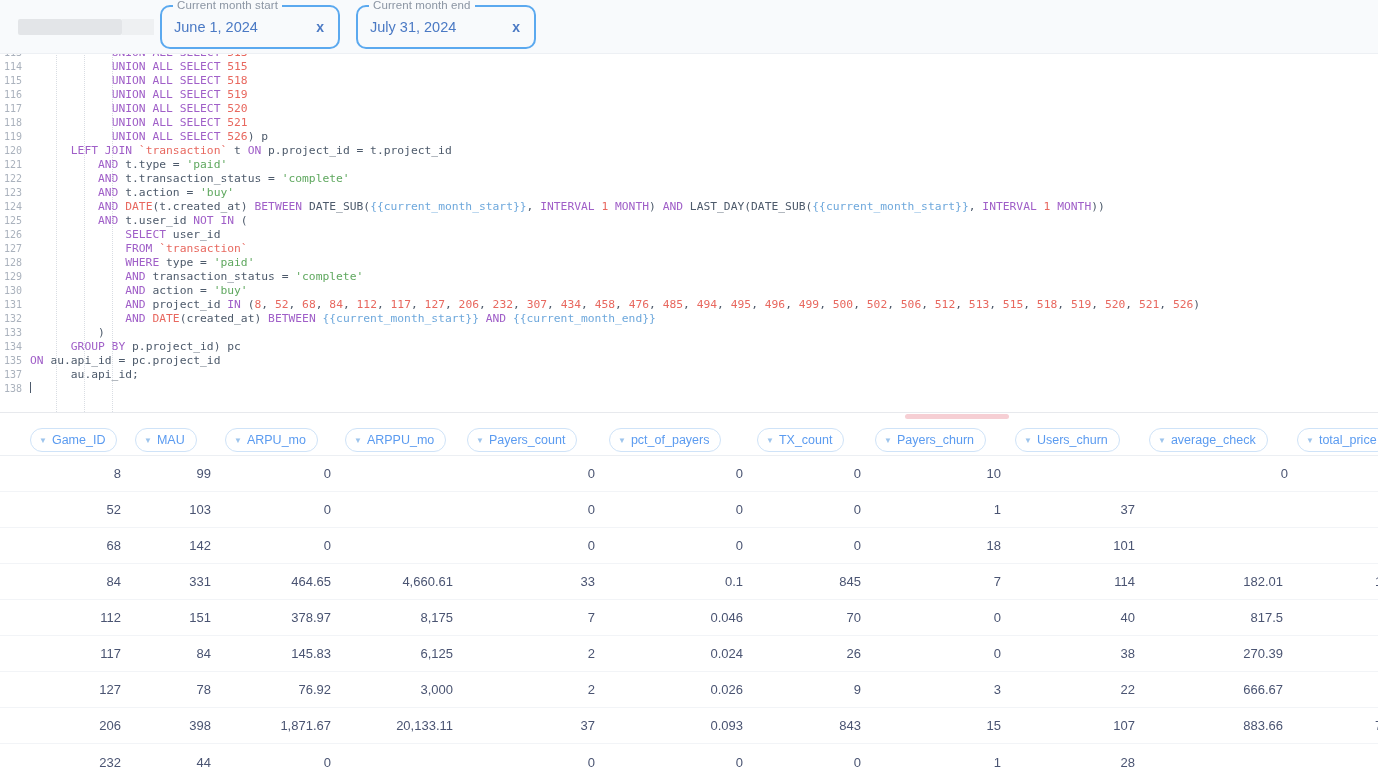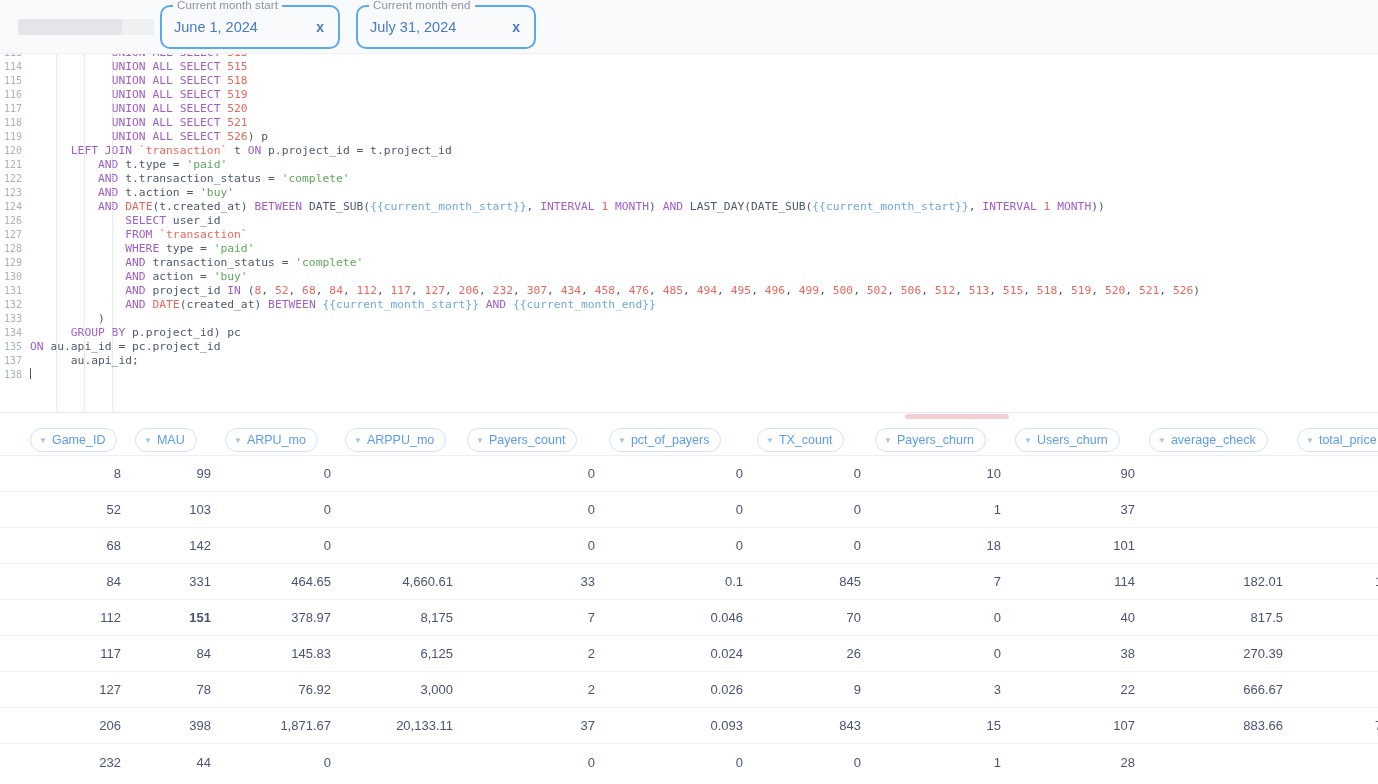--- a/index.html
+++ b/index.html
@@ -223,20 +223,21 @@
       <div class="code-line"><span class="ln">115</span><span class="code-text"><span class="plain">            </span><span class="kw">UNION ALL SELECT </span><span class="num">518</span></span></div>
       <div class="code-line"><span class="ln">116</span><span class="code-text"><span class="plain">            </span><span class="kw">UNION ALL SELECT </span><span class="num">519</span></span></div>
       <div class="code-line"><span class="ln">117</span><span class="code-text"><span class="plain">            </span><span class="kw">UNION ALL SELECT </span><span class="num">520</span></span></div>
       <div class="code-line"><span class="ln">118</span><span class="code-text"><span class="plain">            </span><span class="kw">UNION ALL SELECT </span><span class="num">521</span></span></div>
       <div class="code-line"><span class="ln">119</span><span class="code-text"><span class="plain">            </span><span class="kw">UNION ALL SELECT </span><span class="num">526</span><span class="plain">) p</span></span></div>
       <div class="code-line"><span class="ln">120</span><span class="code-text"><span class="plain">      </span><span class="kw">LEFT JOIN </span><span class="tbl">`transaction`</span><span class="plain"> t </span><span class="kw">ON</span><span class="plain"> p.project_id = t.project_id</span></span></div>
       <div class="code-line"><span class="ln">121</span><span class="code-text"><span class="plain">          </span><span class="kw">AND</span><span class="plain"> t.type = </span><span class="str">'paid'</span></span></div>
       <div class="code-line"><span class="ln">122</span><span class="code-text"><span class="plain">          </span><span class="kw">AND</span><span class="plain"> t.transaction_status = </span><span class="str">'complete'</span></span></div>
       <div class="code-line"><span class="ln">123</span><span class="code-text"><span class="plain">          </span><span class="kw">AND</span><span class="plain"> t.action = </span><span class="str">'buy'</span></span></div>
       <div class="code-line"><span class="ln">124</span><span class="code-text"><span class="plain">          </span><span class="kw">AND </span><span class="fn">DATE</span><span class="plain">(t.created_at) </span><span class="kw">BETWEEN </span><span class="plain">DATE_SUB</span><span class="plain">(</span><span class="var">{{current_month_start}}</span><span class="plain">, </span><span class="kw">INTERVAL </span><span class="num">1</span><span class="kw"> MONTH</span><span class="plain">) </span><span class="kw">AND </span><span class="plain">LAST_DAY(DATE_SUB(</span><span class="var">{{current_month_start}}</span><span class="plain">, </span><span class="kw">INTERVAL </span><span class="num">1</span><span class="kw"> MONTH</span><span class="plain">))</span></span></div>
+      <div class="code-line"><span class="ln">125</span><span class="code-text"><span class="plain">          </span><span class="kw">AND</span><span class="plain"> t.user_id </span><span class="kw">NOT IN</span><span class="plain"> (</span></span></div>
       <div class="code-line"><span class="ln">126</span><span class="code-text"><span class="plain">              </span><span class="kw">SELECT</span><span class="plain"> user_id</span></span></div>
       <div class="code-line"><span class="ln">127</span><span class="code-text"><span class="plain">              </span><span class="kw">FROM </span><span class="tbl">`transaction`</span></span></div>
       <div class="code-line"><span class="ln">128</span><span class="code-text"><span class="plain">              </span><span class="kw">WHERE</span><span class="plain"> type = </span><span class="str">'paid'</span></span></div>
       <div class="code-line"><span class="ln">129</span><span class="code-text"><span class="plain">              </span><span class="kw">AND</span><span class="plain"> transaction_status = </span><span class="str">'complete'</span></span></div>
       <div class="code-line"><span class="ln">130</span><span class="code-text"><span class="plain">              </span><span class="kw">AND</span><span class="plain"> action = </span><span class="str">'buy'</span></span></div>
       <div class="code-line"><span class="ln">131</span><span class="code-text"><span class="plain">              </span><span class="kw">AND</span><span class="plain"> project_id </span><span class="kw">IN</span><span class="plain"> (</span><span class="num">8</span><span class="plain">, </span><span class="num">52</span><span class="plain">, </span><span class="num">68</span><span class="plain">, </span><span class="num">84</span><span class="plain">, </span><span class="num">112</span><span class="plain">, </span><span class="num">117</span><span class="plain">, </span><span class="num">127</span><span class="plain">, </span><span class="num">206</span><span class="plain">, </span><span class="num">232</span><span class="plain">, </span><span class="num">307</span><span class="plain">, </span><span class="num">434</span><span class="plain">, </span><span class="num">458</span><span class="plain">, </span><span class="num">476</span><span class="plain">, </span><span class="num">485</span><span class="plain">, </span><span class="num">494</span><span class="plain">, </span><span class="num">495</span><span class="plain">, </span><span class="num">496</span><span class="plain">, </span><span class="num">499</span><span class="plain">, </span><span class="num">500</span><span class="plain">, </span><span class="num">502</span><span class="plain">, </span><span class="num">506</span><span class="plain">, </span><span class="num">512</span><span class="plain">, </span><span class="num">513</span><span class="plain">, </span><span class="num">515</span><span class="plain">, </span><span class="num">518</span><span class="plain">, </span><span class="num">519</span><span class="plain">, </span><span class="num">520</span><span class="plain">, </span><span class="num">521</span><span class="plain">, </span><span class="num">526</span><span class="plain">)</span></span></div>
       <div class="code-line"><span class="ln">132</span><span class="code-text"><span class="plain">              </span><span class="kw">AND </span><span class="fn">DATE</span><span class="plain">(created_at) </span><span class="kw">BETWEEN </span><span class="var">{{current_month_start}}</span><span class="plain"> </span><span class="kw">AND </span><span class="var">{{current_month_end}}</span></span></div>
       <div class="code-line"><span class="ln">133</span><span class="code-text"><span class="plain">          </span><span class="plain">)</span></span></div>
       <div class="code-line"><span class="ln">134</span><span class="code-text"><span class="plain">      </span><span class="kw">GROUP BY</span><span class="plain"> p.project_id) pc</span></span></div>
       <div class="code-line"><span class="ln">135</span><span class="code-text"><span class="kw">ON</span><span class="plain"> au.api_id = pc.project_id</span></span></div>
@@ -323,21 +324,20 @@
   <div id="table-body">
       <div class="trow">
         <div class="body-cell" style="width: 135px; min-width: 135px;">8</div>
         <div class="body-cell" style="width: 90px; min-width: 90px;">99</div>
         <div class="body-cell" style="width: 120px; min-width: 120px;">0</div>
         <div class="body-cell" style="width: 122px; min-width: 122px;"></div>
         <div class="body-cell" style="width: 142px; min-width: 142px;">0</div>
         <div class="body-cell" style="width: 148px; min-width: 148px;">0</div>
         <div class="body-cell" style="width: 118px; min-width: 118px;">0</div>
         <div class="body-cell" style="width: 140px; min-width: 140px;">10</div>
-        <div class="body-cell" style="width: 134px; min-width: 134px;">90</div>
         <div class="body-cell" style="width: 148px; min-width: 148px;"></div>
         <div class="body-cell" style="width: 139px; min-width: 139px;">0</div>
       </div>
       <div class="trow">
         <div class="body-cell" style="width: 135px; min-width: 135px;">52</div>
         <div class="body-cell" style="width: 90px; min-width: 90px;">103</div>
         <div class="body-cell" style="width: 120px; min-width: 120px;">0</div>
         <div class="body-cell" style="width: 122px; min-width: 122px;"></div>
         <div class="body-cell" style="width: 142px; min-width: 142px;">0</div>
         <div class="body-cell" style="width: 148px; min-width: 148px;">0</div>
@@ -368,21 +368,21 @@
         <div class="body-cell" style="width: 142px; min-width: 142px;">33</div>
         <div class="body-cell" style="width: 148px; min-width: 148px;">0.1</div>
         <div class="body-cell" style="width: 118px; min-width: 118px;">845</div>
         <div class="body-cell" style="width: 140px; min-width: 140px;">7</div>
         <div class="body-cell" style="width: 134px; min-width: 134px;">114</div>
         <div class="body-cell" style="width: 148px; min-width: 148px; text-align: center;">182.01</div>
         <div class="body-cell" style="width: 139px; min-width: 139px;">153,800</div>
       </div>
       <div class="trow">
         <div class="body-cell" style="width: 135px; min-width: 135px;">112</div>
-        <div class="body-cell" style="width: 90px; min-width: 90px; font-weight: bold;">151</div>
+        <div class="body-cell" style="width: 90px; min-width: 90px;">151</div>
         <div class="body-cell" style="width: 120px; min-width: 120px;">378.97</div>
         <div class="body-cell" style="width: 122px; min-width: 122px;">8,175</div>
         <div class="body-cell" style="width: 142px; min-width: 142px;">7</div>
         <div class="body-cell" style="width: 148px; min-width: 148px;">0.046</div>
         <div class="body-cell" style="width: 118px; min-width: 118px;">70</div>
         <div class="body-cell" style="width: 140px; min-width: 140px;">0</div>
         <div class="body-cell" style="width: 134px; min-width: 134px;">40</div>
         <div class="body-cell" style="width: 148px; min-width: 148px;">817.5</div>
         <div class="body-cell" style="width: 139px; min-width: 139px;">57,225</div>
       </div>

